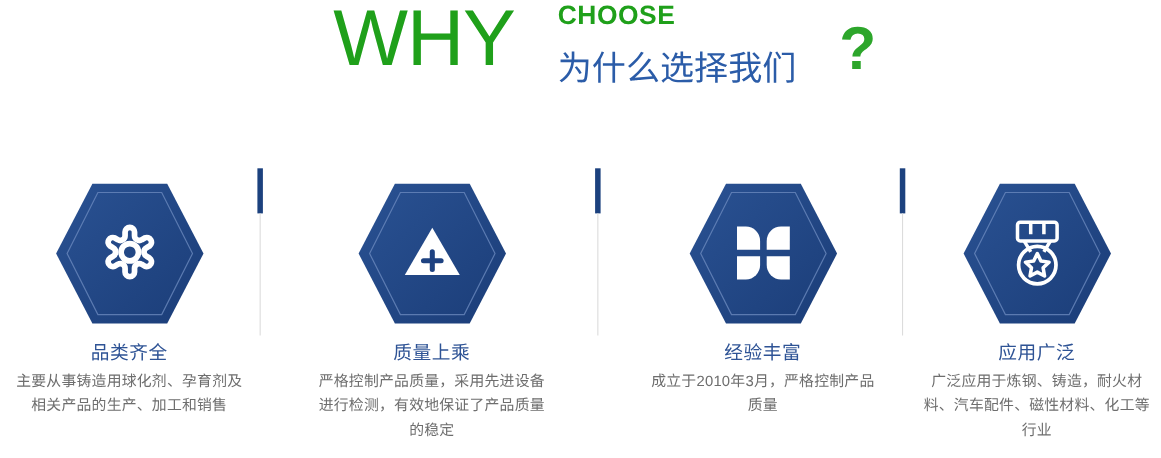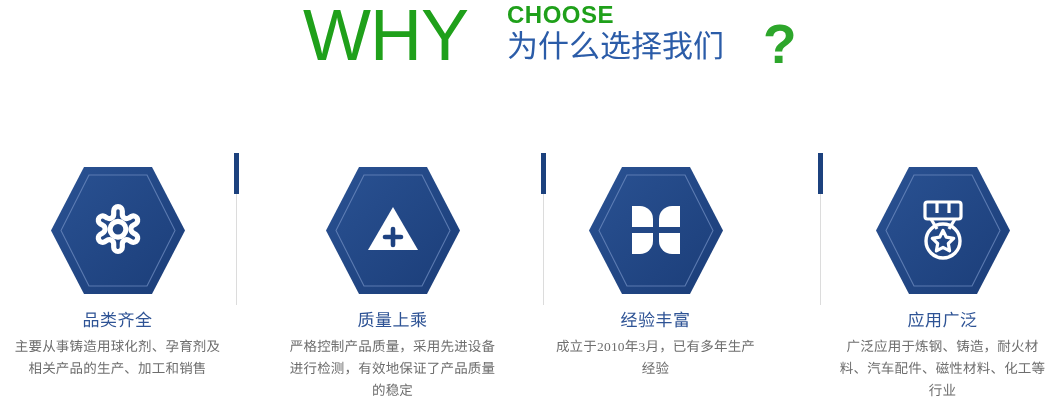--- a/index.html
+++ b/index.html
@@ -52,21 +52,21 @@
     line-height: 26px;
     font-weight: 700;
     color: #1fa01a;
     letter-spacing: 0.5px;
   }
   .cn-title {
     font-size: 31px;
     line-height: 36px;
     color: #2b5ca8;
     letter-spacing: 0px;
-    margin-top: 1px;
+    margin-top: 17px;
   }
   .qmark {
     font-size: 55px;
     line-height: 56px;
     font-weight: 700;
     color: #2da62b;
     margin-left: 14px;
     margin-top: 16px;
   }
 
@@ -79,21 +79,21 @@
     height: 266px;
   }
   .col {
     position: absolute;
     top: 0;
     width: 235px;
     text-align: center;
   }
   .col-0 { left: 0px; }
   .col-1 { left: 275px; }
-  .col-2 { left: 538px; font-family: Liberation Serif, serif; }
+  .col-2 { left: 576px; }
   .col-3 { left: 825px; }
 
   
   .hexwrap {
     position: relative;
     width: 136px;
     height: 131px;
     margin: 15px auto 0 auto;
   }
   .hexwrap svg { display: block; }
@@ -229,21 +229,21 @@
 
           <path d="M 71,62 L 71,54 A 13,13 0 0 1 84,41 L 92,41 L 92,62 Z"></path>
 
           <path d="M 65,68 L 65,76 A 13,13 0 0 1 52,89 L 44,89 L 44,68 Z"></path>
 
           <path d="M 71,68 L 71,76 A 13,13 0 0 0 84,89 L 92,89 L 92,68 Z"></path>
         </g>
       </svg>
     </div>
     <div class="card-title">经验丰富</div>
-    <div class="card-desc">成立于2010年3月，已有多年生产经验</div>
+    <div class="card-desc">成立于2010年3月，严格控制产品质量</div>
   </div>
 
   <div class="col col-3">
     <div class="hexwrap">
       <svg width="136" height="131" viewBox="0 0 136 131">
         <defs>
           <linearGradient id="hg4" x1="0" y1="0" x2="1" y2="1">
             <stop offset="0%" stop-color="#2a5293"></stop>
             <stop offset="100%" stop-color="#1b3d78"></stop>
           </linearGradient>

